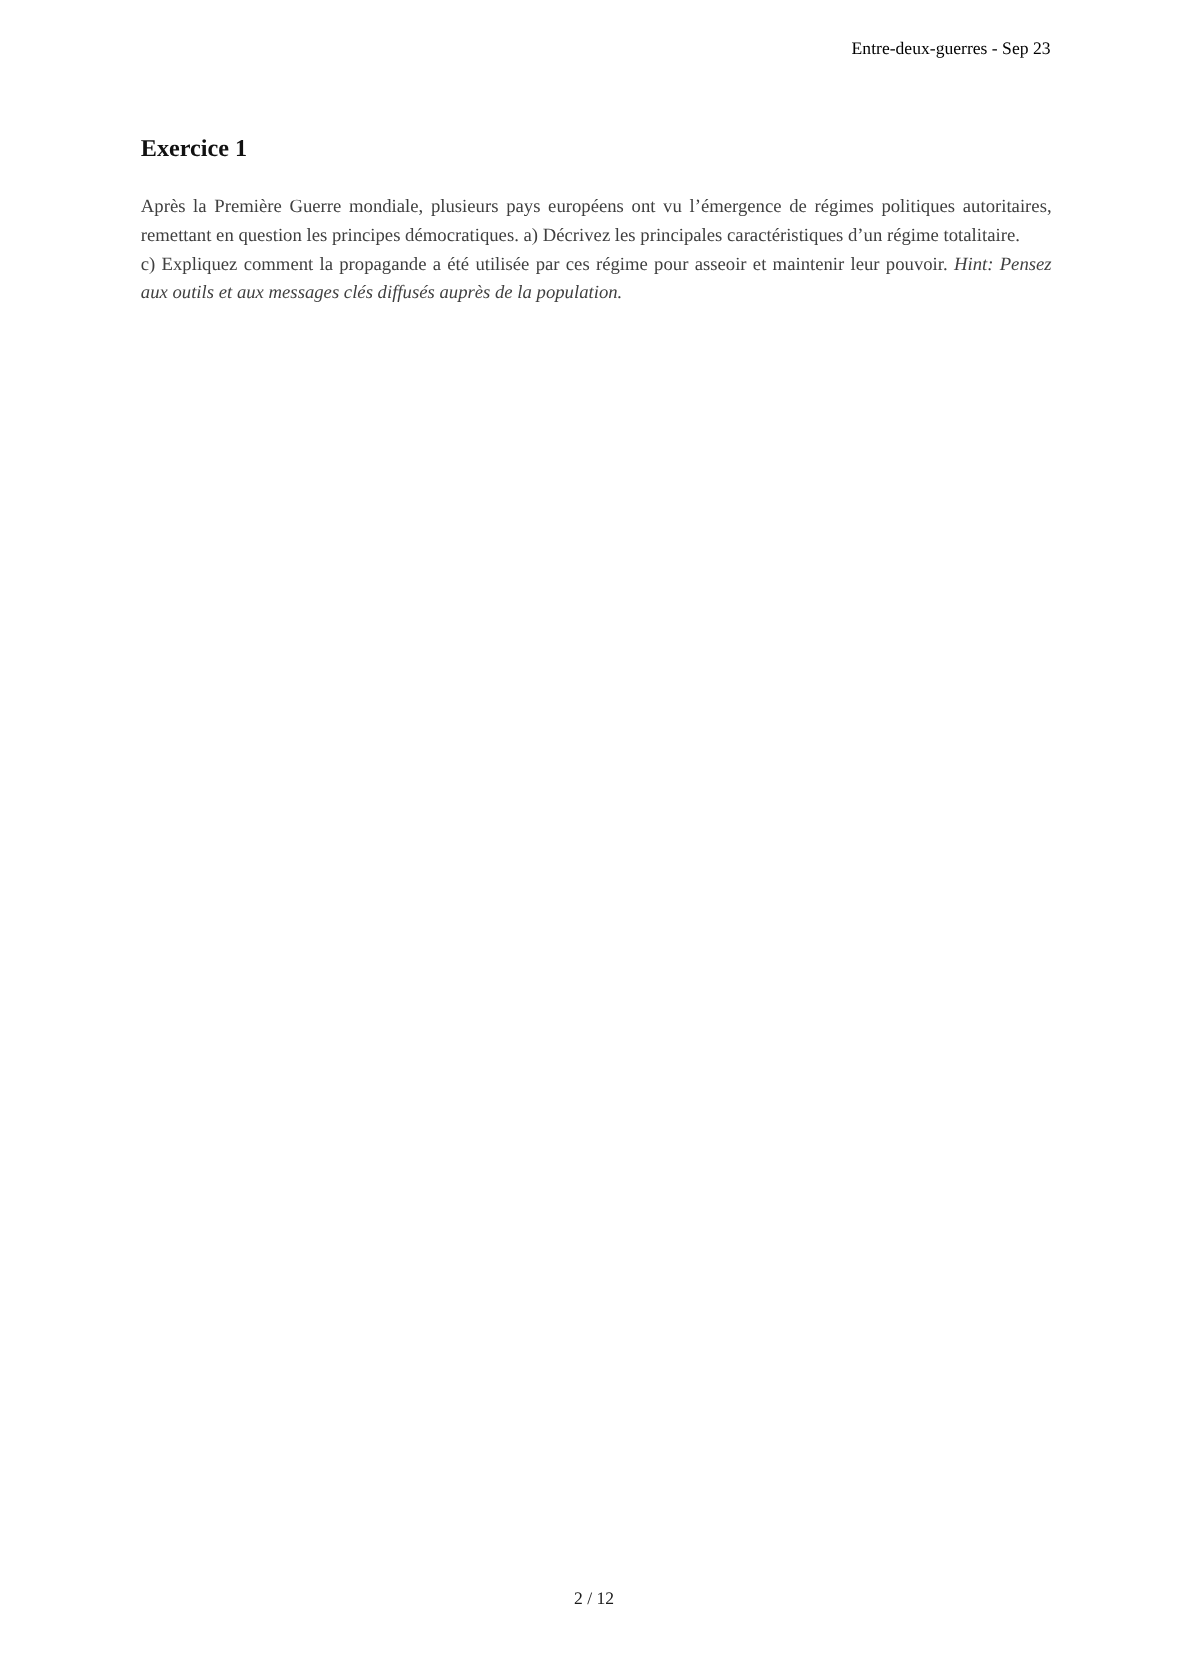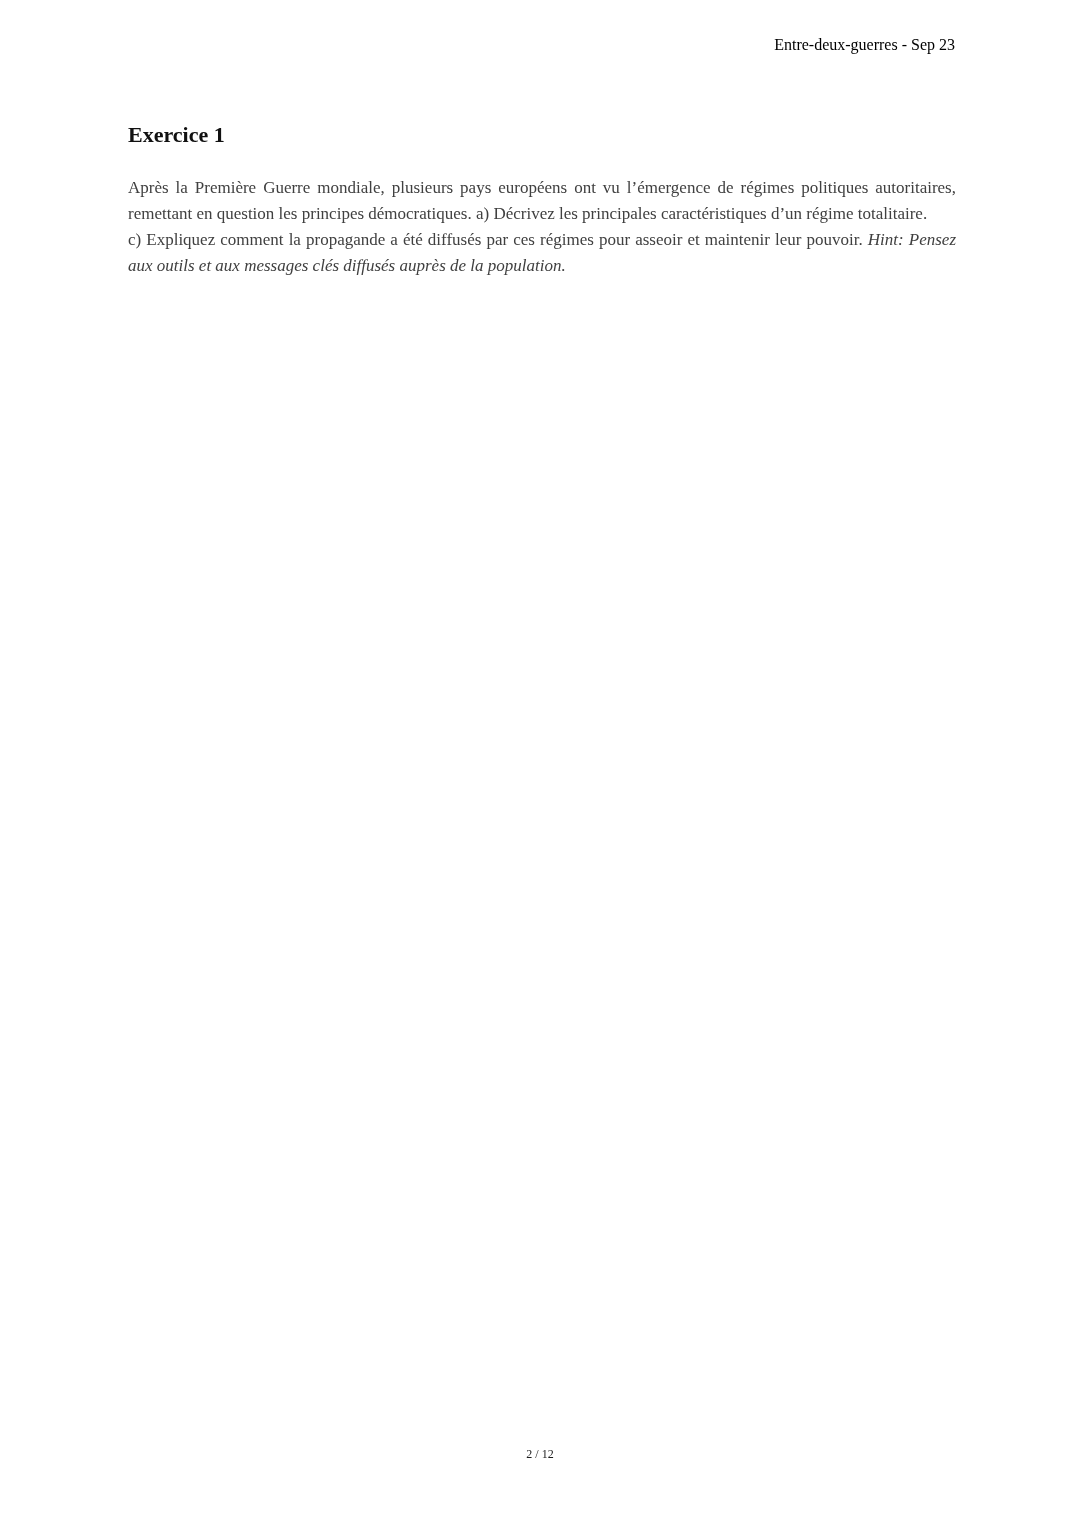--- a/index.html
+++ b/index.html
@@ -52,36 +52,36 @@
   }
   .hint {
     font-style: italic;
   }
   .page-footer {
     position: absolute;
     left: 0;
     bottom: 63px;
     width: 100%;
     text-align: center;
-    font-size: 12px;
+    font-size: 16px;
     line-height: 20px;
     color: #1b1b1b;
   }
 </style>
 </head>
 <body>
 
 <div class="page">
 
   <div class="running-header">Entre-deux-guerres - Sep 23</div>
 
   <div class="content">
     <h1 class="exercise-title">Exercice 1</h1>
 
     <div class="body-text">
       <p>Après la Première Guerre mondiale, plusieurs pays européens ont vu l’émergence de régimes politiques autoritaires, remettant en question les principes démocratiques. a) Décrivez les principales caractéris­tiques d’un régime totalitaire.</p>
-      <p><span>c) Expliquez comment la propagande a été diffusés par ces régimes pour asseoir et maintenir leur pouvoir. </span><span class="hint">Hint: Pensez aux outils et aux messages clés diffusés auprès de la population.</span></p>
+      <p><span>c) Expliquez comment la propagande a été utilisée par ces régime pour asseoir et maintenir leur pouvoir. </span><span class="hint">Hint: Pensez aux outils et aux messages clés diffusés auprès de la population.</span></p>
     </div>
   </div>
 
   <div class="page-footer">2 / 12</div>
 
 </div>
 
 </body></html>

